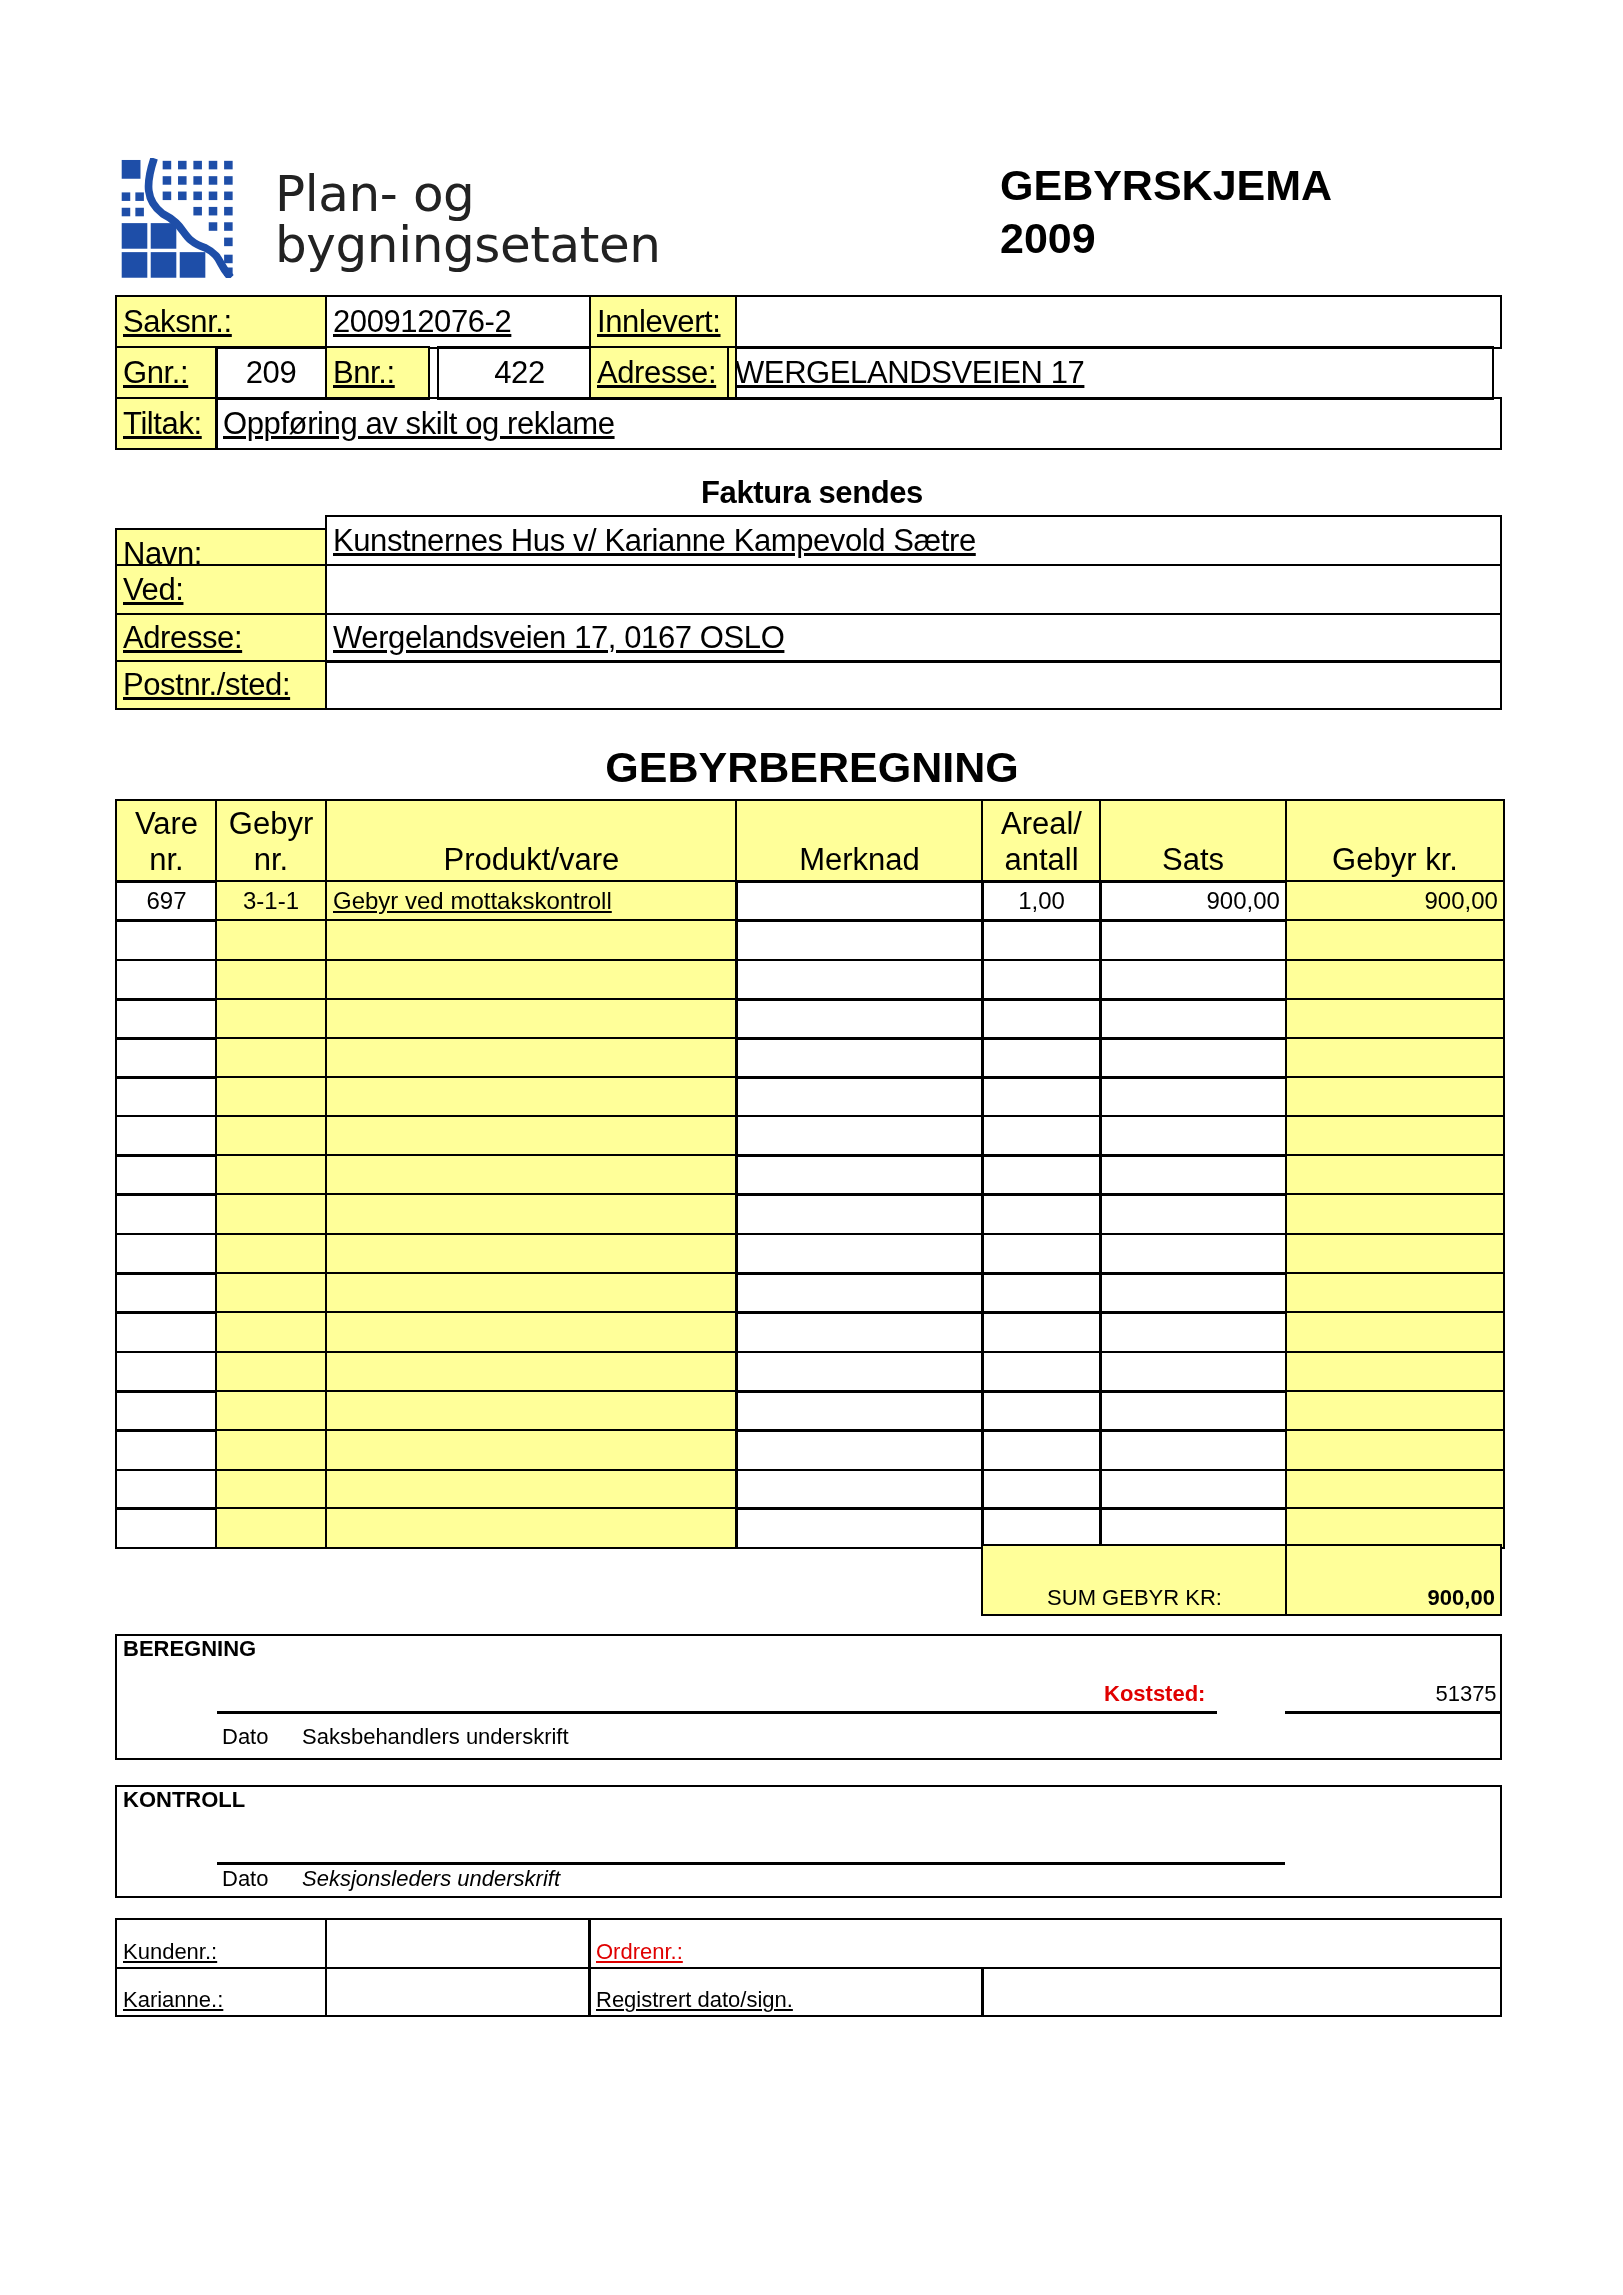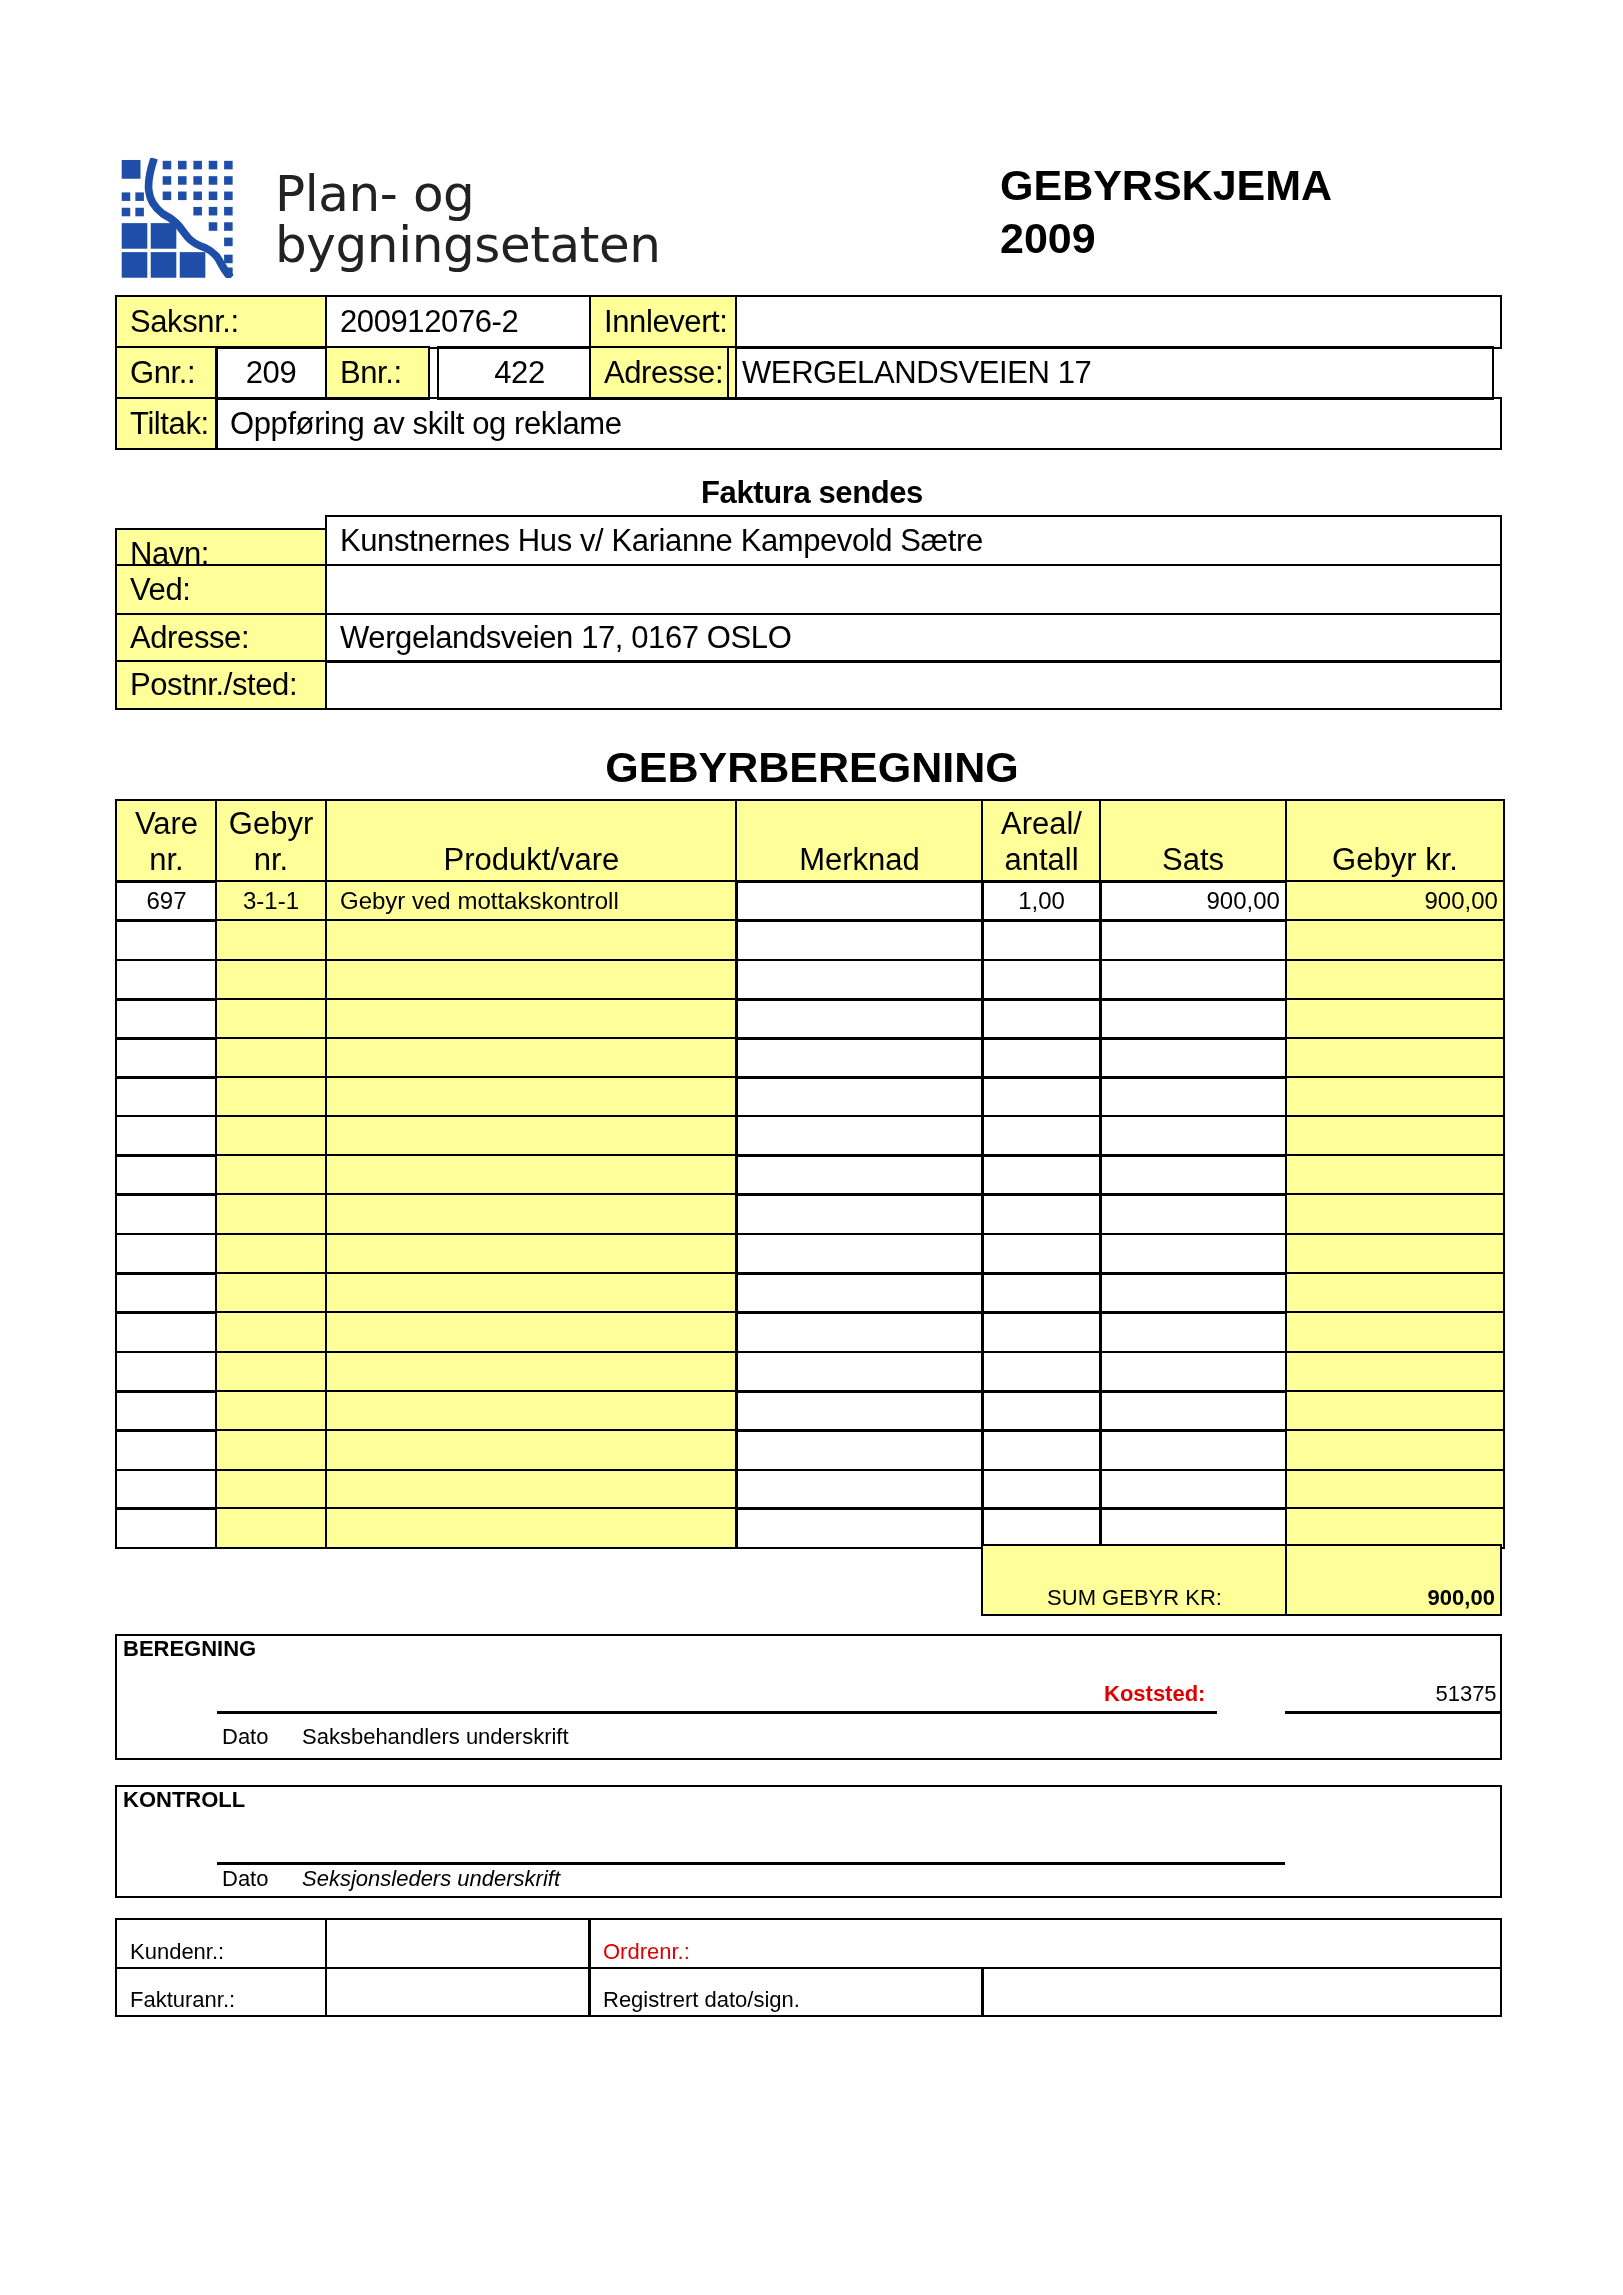--- a/index.html
+++ b/index.html
@@ -3,21 +3,21 @@
 <meta charset="utf-8">
 <style>
   * { box-sizing: border-box; margin: 0; padding: 0; }
   body { width: 1623px; height: 2295px; background: #ffffff; position: relative; font-family: "Liberation Sans", sans-serif; color: #000; overflow: hidden; }
   .abs { position: absolute; }
   .yellow { background: #ffff99; }
   .cell { position: absolute; border: 2.6px solid #000; display: flex; align-items: center; overflow: hidden; white-space: nowrap; }
   .t36 { font-size: 31px; letter-spacing: -0.4px; }
   .t30 { font-size: 22px; }
   .t28 { font-size: 24px; }
-  .pl { padding-left: 13px; }
+  .pl { padding-left: 6px; text-decoration: underline; }
   .pr { padding-right: 5.1px; justify-content: flex-end; }
   .center { justify-content: center; }
   .bold { font-weight: bold; }
   
   .logo-grid { position: absolute; left: 120px; top: 158px; width: 128px; height: 120px; }
   .logo-text { position: absolute; left: 275px; top: 169px; font-family: "DejaVu Sans", sans-serif; font-size: 50px; line-height: 51px; color: #222; letter-spacing: -0.4px; }
   .title { position: absolute; left: 1000px; font-size: 43px; font-weight: bold; }
   .hdr { flex-direction: column; justify-content: flex-end; text-align: center; font-size: 31px; line-height: 36px; padding-bottom: 3.4px; }
   .hline { position: absolute; height: 2.6px; background: #000; }
   .red { color: #e00000; }
@@ -308,18 +308,18 @@
   <div class="abs bold t30" style="left:6px;top:0px;">KONTROLL</div>
   <div class="hline" style="left:100px;top:75px;width:1068px;"></div>
   <div class="abs t30" style="left:105px;top:79px;">Dato</div>
   <div class="abs t30" style="left:185px;top:79px;font-style:italic;">Seksjonsleders underskrift</div>
 </div>
 
 <div>
   <div class="cell t30 pl" style="left:115px;top:1918px;width:212px;height:51px;align-items:flex-end;padding-bottom:1.7px;">Kundenr.:</div>
   <div class="cell t30 pl" style="left:325px;top:1918px;width:266px;height:51px;"></div>
   <div class="cell t30 pl red" style="left:588px;top:1918px;width:914px;height:51px;align-items:flex-end;padding-bottom:1.7px;">Ordrenr.:</div>
-  <div class="cell t30 pl" style="left:115px;top:1967px;width:212px;height:50px;align-items:flex-end;padding-bottom:1.7px;">Fakturanr.:</div>
+  <div class="cell t30 pl" style="left:115px;top:1967px;width:212px;height:50px;align-items:flex-end;padding-bottom:1.7px;">Karianne.:</div>
   <div class="cell t30 pl" style="left:325px;top:1967px;width:266px;height:50px;"></div>
   <div class="cell t30 pl" style="left:588px;top:1967px;width:396px;height:50px;align-items:flex-end;padding-bottom:1.7px;">Registrert dato/sign.</div>
   <div class="cell t30 pl" style="left:981px;top:1967px;width:521px;height:50px;"></div>
 </div>
 
 
 </body></html>

